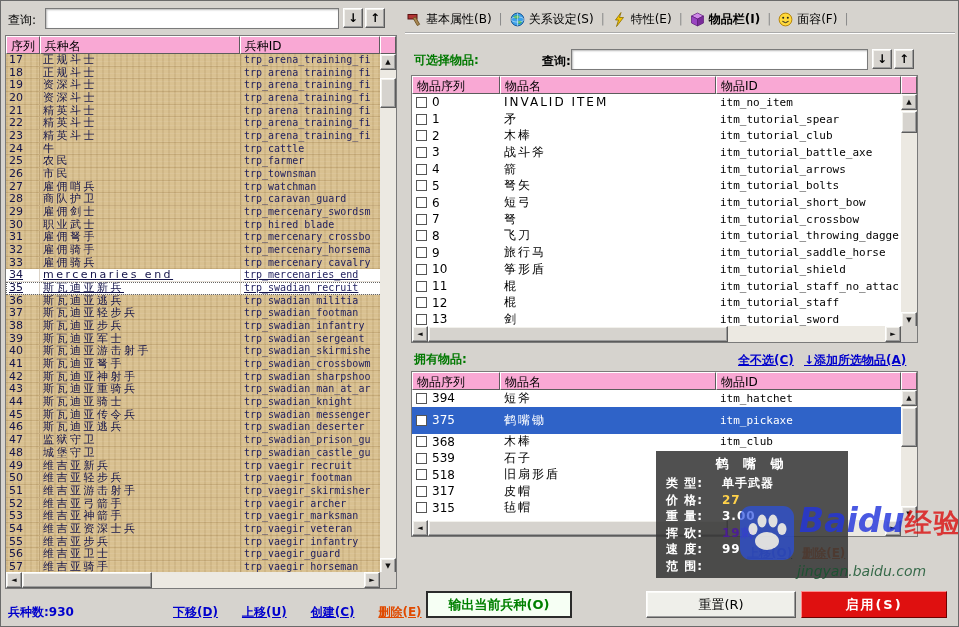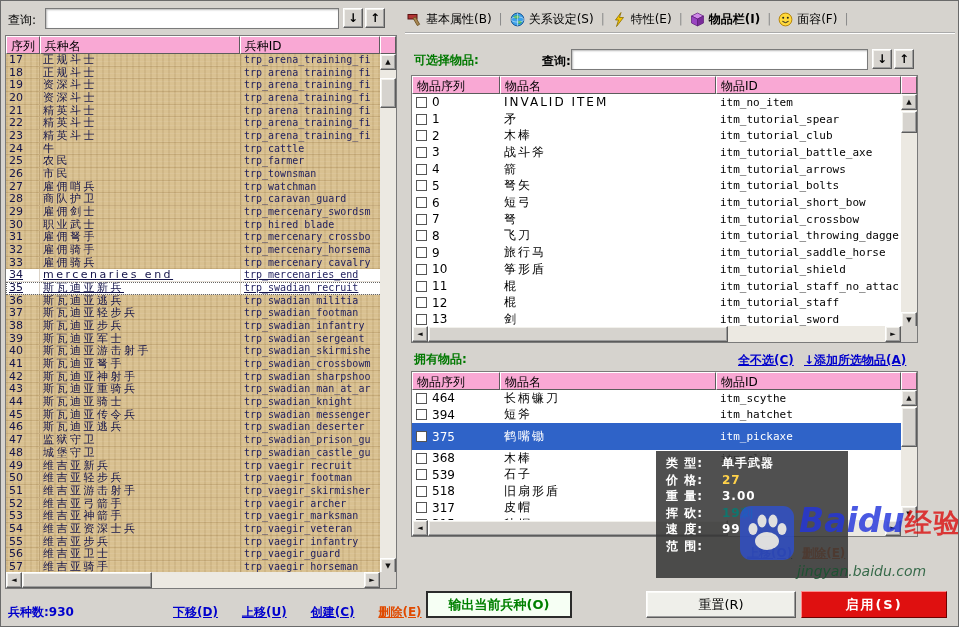--- a/index.html
+++ b/index.html
@@ -541,28 +541,20 @@
     <div class="hdr">
       <div class="hdr-cell" style="width:88px;">物品序列</div>
       <div class="hdr-cell" style="width:216px;">物品名</div>
       <div class="hdr-cell" style="width:185px;">物品ID</div>
       <div class="hdr-cell" style="width:16px;"></div>
     </div>
     <div class="i-body" id="owned-body" style="width:489px;height:132px;">
         <div class="i-row" style="height: 16.5px;">
           <span class="c i-seq">
             <span class="cbx"></span>
-            <span>464</span>
-          </span>
-          <span class="c i-name">长柄镰刀</span>
-          <span class="c i-id">itm_scythe</span>
-        </div>
-        <div class="i-row" style="height: 16.5px;">
-          <span class="c i-seq">
-            <span class="cbx"></span>
             <span>394</span>
           </span>
           <span class="c i-name">短斧</span>
           <span class="c i-id">itm_hatchet</span>
         </div>
         <div class="i-row sel" style="height: 27px;">
           <span class="c i-seq">
             <span class="cbx"></span>
             <span>375</span>
           </span>
@@ -622,25 +614,26 @@
     </div>
     <div class="corner" style="right:0;bottom:0;"></div>
   </div>
 
   <div id="owned-footer-links" style="position:absolute;left:746px;top:544px;display:flex;gap:10px;">
       <span class="link blue">上移(O)</span>
       <span class="link redlink">删除(E)</span>
     </div>
 
   <div id="tooltip">
+    <div class="tip-title">鹤 嘴 锄</div>
     <div id="tip-rows">
         <div class="tip-row"><span class="tip-label">类 型:</span><span class="tip-val" style="color: rgb(255, 255, 255);">单手武器</span></div>
         <div class="tip-row"><span class="tip-label">价 格:</span><span class="tip-val" style="color: rgb(255, 210, 74);">27</span></div>
         <div class="tip-row"><span class="tip-label">重 量:</span><span class="tip-val" style="color: rgb(255, 255, 255);">3.00</span></div>
-        <div class="tip-row"><span class="tip-label">挥 砍:</span><span class="tip-val" style="color: #0f766e;">19刺</span></div>
+        <div class="tip-row"><span class="tip-label">挥 砍:</span><span class="tip-val" style="color: #4c1d95;">19刺</span></div>
         <div class="tip-row"><span class="tip-label">速 度:</span><span class="tip-val" style="color: rgb(255, 255, 255);">99</span></div>
         <div class="tip-row"><span class="tip-label">范 围:</span><span class="tip-val" style="color: rgb(255, 255, 255);"></span></div>
       </div>
   </div>
 
   <div class="bigbtn" id="btn-export">
     <span>输出当前兵种(O)</span>
   </div>
   <div class="bigbtn" id="btn-reset">
     <span>重置(R)</span>

